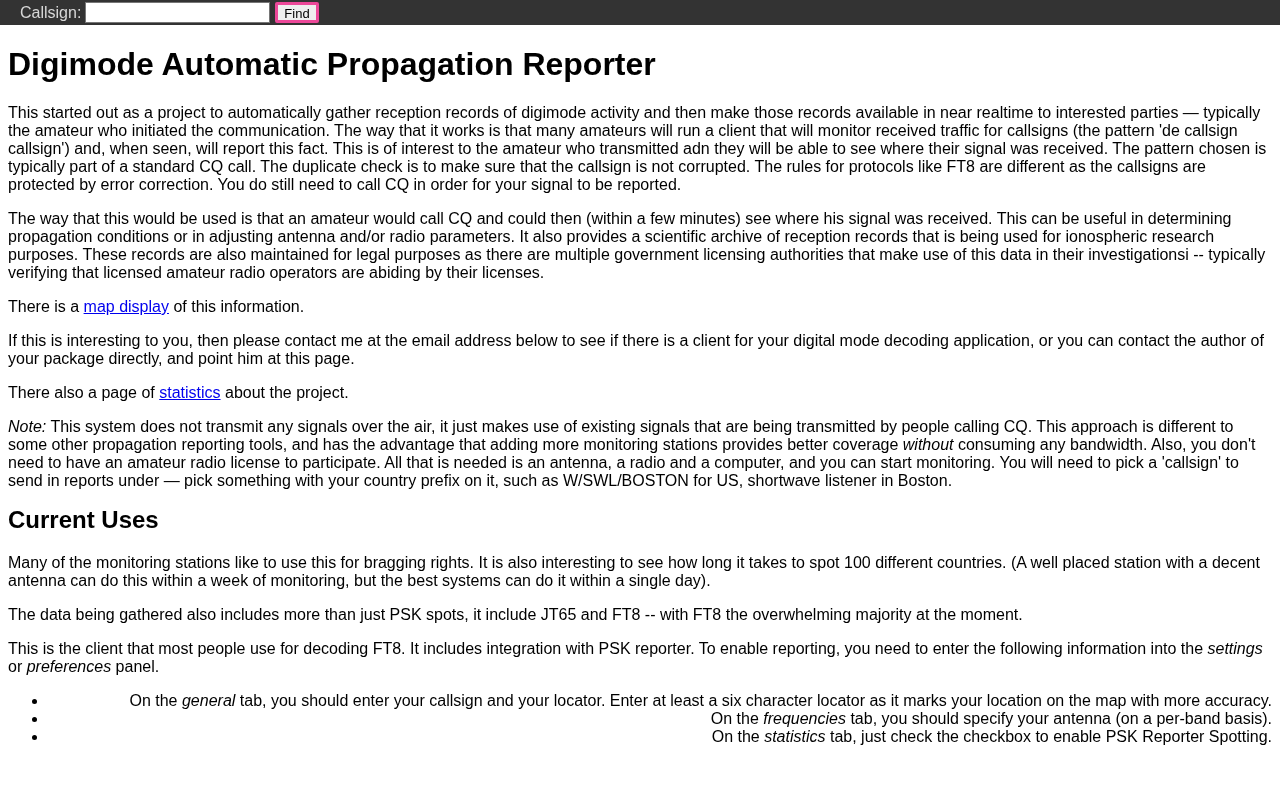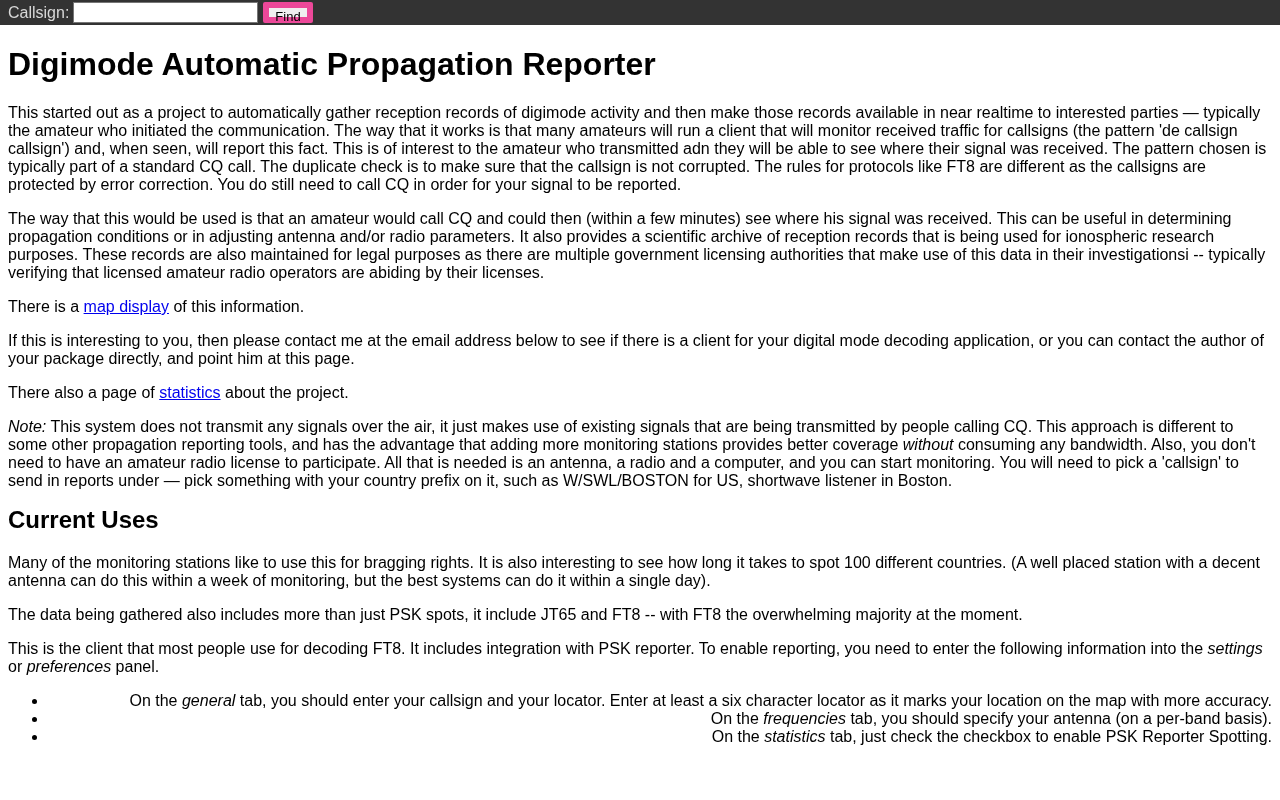--- a/index.html
+++ b/index.html
@@ -9,21 +9,21 @@
     color: #000;
     width: 1280px;
     height: 800px;
     overflow: hidden;
   }
   .topbar {
     background: #333333;
     height: 25px;
     display: flex;
     align-items: center;
-    padding-left: 8px;
+    padding-left: 20px;
     box-sizing: border-box;
   }
   .topbar label {
     color: #d8d8d8;
     font-size: 16px;
     margin-right: 4px;
   }
   .topbar input {
     width: 179px;
     height: 17px;
@@ -32,21 +32,21 @@
     font-family: "Liberation Sans", sans-serif;
     font-size: 13px;
     margin: 0 5px 0 0;
     background: #fff;
   }
   .topbar button {
     font-family: "Liberation Sans", sans-serif;
     font-size: 13px;
     height: 21px;
     padding: 1px 6px;
-    border: 6px solid #ec4899;
+    border: 3px solid #ec4899;
     border-radius: 2px;
     background: #efefef;
     color: #000;
   }
   .content { padding: 0 8px; }
   h1 {
     font-size: 32px;
     font-weight: bold;
     margin: 21px 0 21px 0;
     line-height: 37px;

